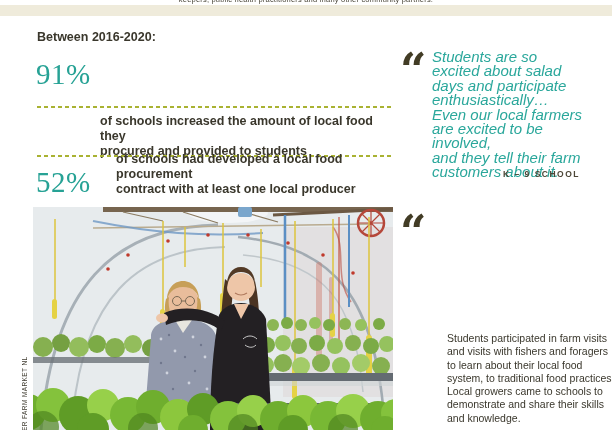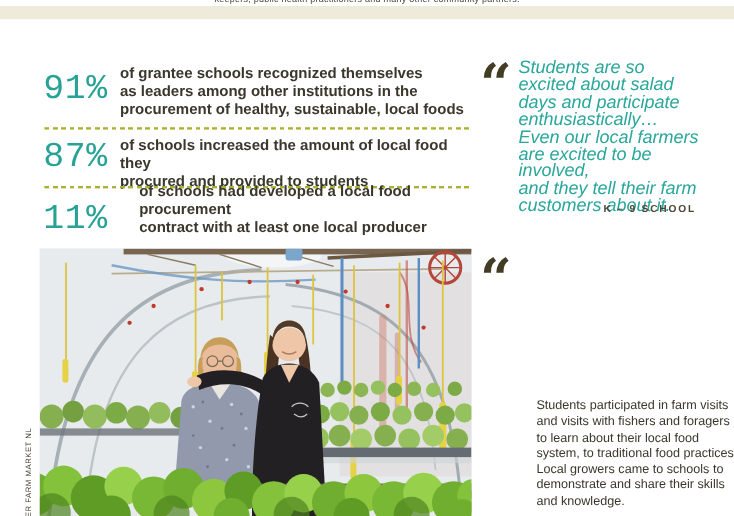--- a/index.html
+++ b/index.html
@@ -7,21 +7,21 @@
   body { font-family:"Liberation Sans", sans-serif; background:#ffffff; position:relative; overflow:hidden; }
   #page { position:absolute; inset:0; width:612px; height:430px; background:#ffffff; overflow:hidden; }
 
   .top-fragment { position:absolute; left:0; right:0; top:-5px; text-align:center;
     font-size:7.5px; line-height:10px; color:#4a463a; letter-spacing:.2px; }
   .cream-band { position:absolute; left:0; right:0; top:5px; height:11px; background:#efebdb; }
 
   .heading { position:absolute; left:37px; top:30px; font-size:12.5px; font-weight:bold; color:#3a372c; }
 
   .stat-num { position:absolute; left:36px; width:62px; font-size:29px; font-weight:400;
-    color:#27a295; letter-spacing:.5px; font-family:Liberation Mono, monospace; }
+    color:#27a295; letter-spacing:.5px; font-family:Liberation Serif, serif; }
   .stat-text { position:absolute; left:100px; width:295px; font-size:12.5px; line-height:15px;
     font-weight:bold; color:#3a372c; white-space:pre-line; }
   .sep { position:absolute; left:37px; width:356px; height:2px;
     background:repeating-linear-gradient(90deg,#a9b232 0 4px,transparent 4px 7px); }
 
   .photo { position:absolute; left:33px; top:207px; width:360px; height:223px; overflow:hidden; background:#e7ebed; }
   .photo-credit { position:absolute; left:21px; top:431px; transform:rotate(-90deg); transform-origin:0 0;
     font-size:6.5px; letter-spacing:.4px; color:#3e3a2f; white-space:nowrap; width:80px; }
 
   .quote-mark { position:absolute; left:400px; width:34px; height:30px; font-family:"DejaVu Serif", serif;
@@ -34,33 +34,30 @@
     line-height:13.3px; color:#3a372c; white-space:pre-line;margin-left:45px; }
 </style>
 </head>
 <body>
 
 <div id="page">
 
   <div class="top-fragment">keepers, public health practitioners and many other community partners.</div>
   <div class="cream-band"></div>
 
+  <div class="heading">Between 2016-2020:</div>
 
   <div class="stat-num" style="top:58px;">91%</div>
-  <div class="stat-text" style="top:54px;">of grantee schools recognized themselves
-as leaders among other institutions in the
-procurement of healthy, sustainable, local foods</div>
   <div class="sep" style="top:106px;"></div>
 
-  <div class="stat-num" style="top:114px;">87%</div>
   <div class="stat-text" style="top:114px;">of schools increased the amount of local food they
 procured and provided to students</div>
   <div class="sep" style="top:155px;"></div>
 
-  <div class="stat-num" style="top:166px;">11%</div>
+  <div class="stat-num" style="top:166px;">52%</div>
   <div class="stat-text" style="top:152px;margin-left:16px;">of schools had developed a local food procurement
 contract with at least one local producer</div>
 
   <div class="photo" role="img" aria-label="Two women smiling inside a greenhouse filled with rows of lettuce">
     <svg width="360" height="223" viewBox="0 0 360 223">
       <rect width="360" height="223" fill="#e7ebed"></rect>
       <ellipse cx="195" cy="6" rx="40" ry="10" fill="#f4f6f7" opacity="0.9"></ellipse>
       <rect x="250" y="20" width="110" height="170" fill="#e2e0e1"></rect>
       <g>
         <path d="M 8,223 C 20,80 80,20 185,18" stroke="#a7b0b7" stroke-width="3" fill="none"></path>

